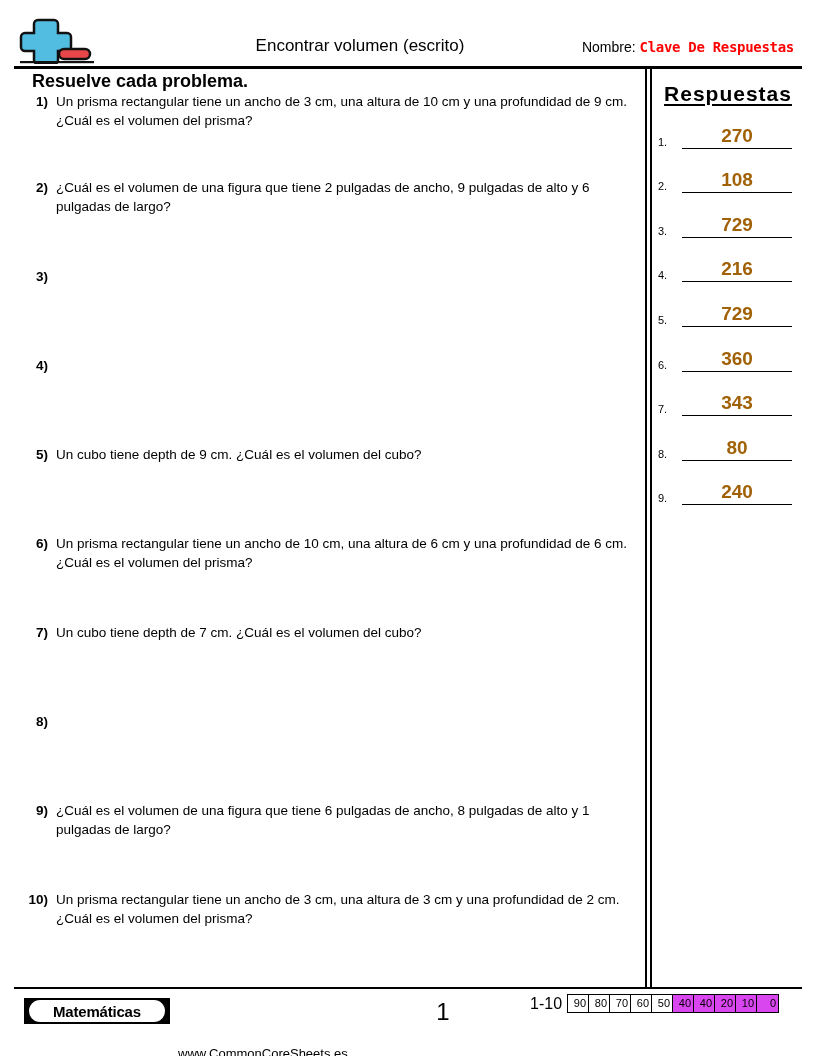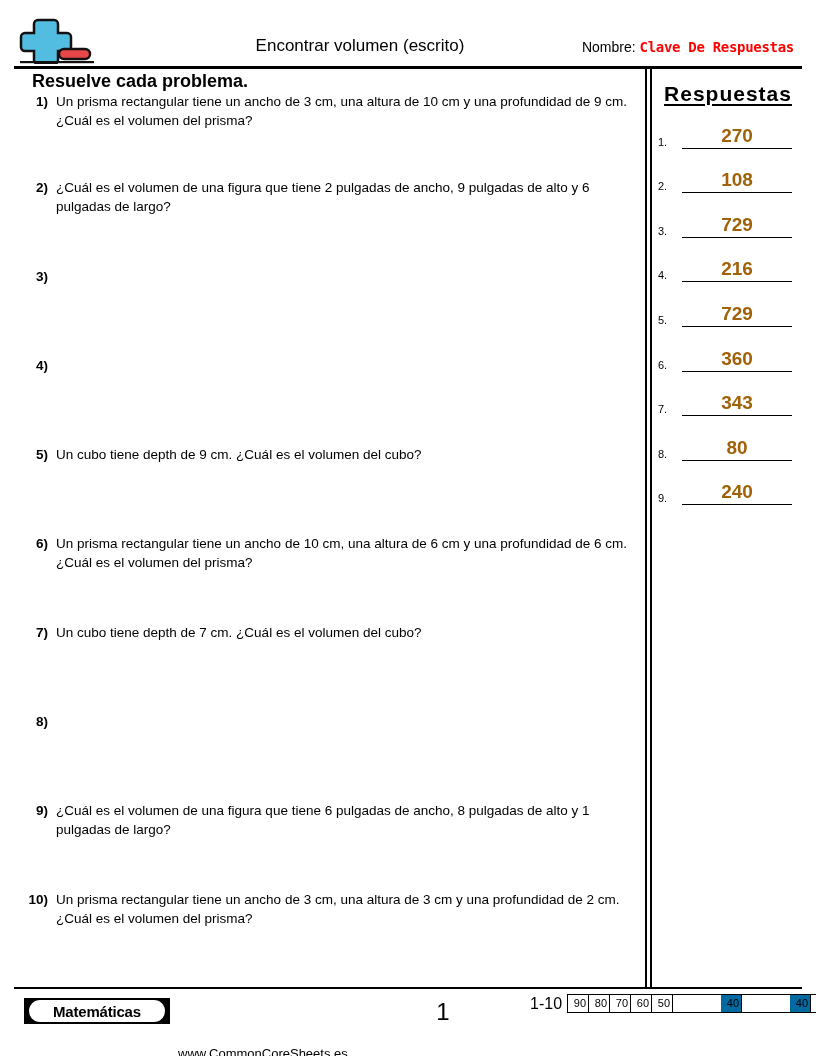--- a/index.html
+++ b/index.html
@@ -223,21 +223,21 @@
   .scale-cell {
     min-width: 21px;
     padding: 0 2px;
     border-right: 1px solid #000000;
     font-size: 11px;
     line-height: 17px;
     text-align: right;
     box-sizing: border-box;
   }
   .scale-cell:last-child { border-right: none; }
-  .scale-cell.hl { background: #0369a1; margin-left: 48px; }
+  .scale-cell.hl { background: #d946ef; }
 </style>
 </head>
 <body>
 
 <div id="header">
 
   <div id="logo-mark">
     <svg width="78" height="46" viewBox="0 0 78 46" xmlns="http://www.w3.org/2000/svg">
       <path d="M20 2 h16 a4 4 0 0 1 4 4 v9 h9 a4 4 0 0 1 4 4 v10 a4 4 0 0 1 -4 4 h-9 v9 a4 4 0 0 1 -4 4 h-16 a4 4 0 0 1 -4 -4 v-9 h-9 a4 4 0 0 1 -4 -4 v-10 a4 4 0 0 1 4 -4 h9 v-9 a4 4 0 0 1 4 -4 z" fill="#52bde0" stroke="#111111" stroke-width="2.5"></path>
       <rect x="41" y="31" width="31" height="10" rx="5" fill="#e8474a" stroke="#111111" stroke-width="2.5"></rect>

